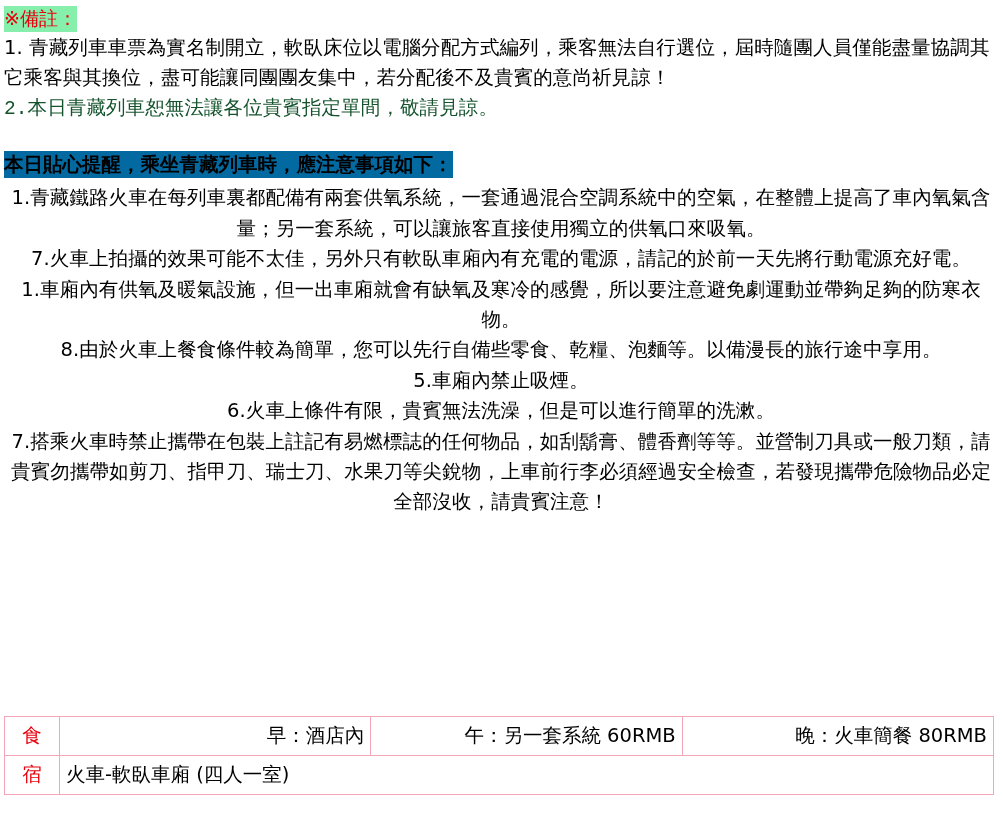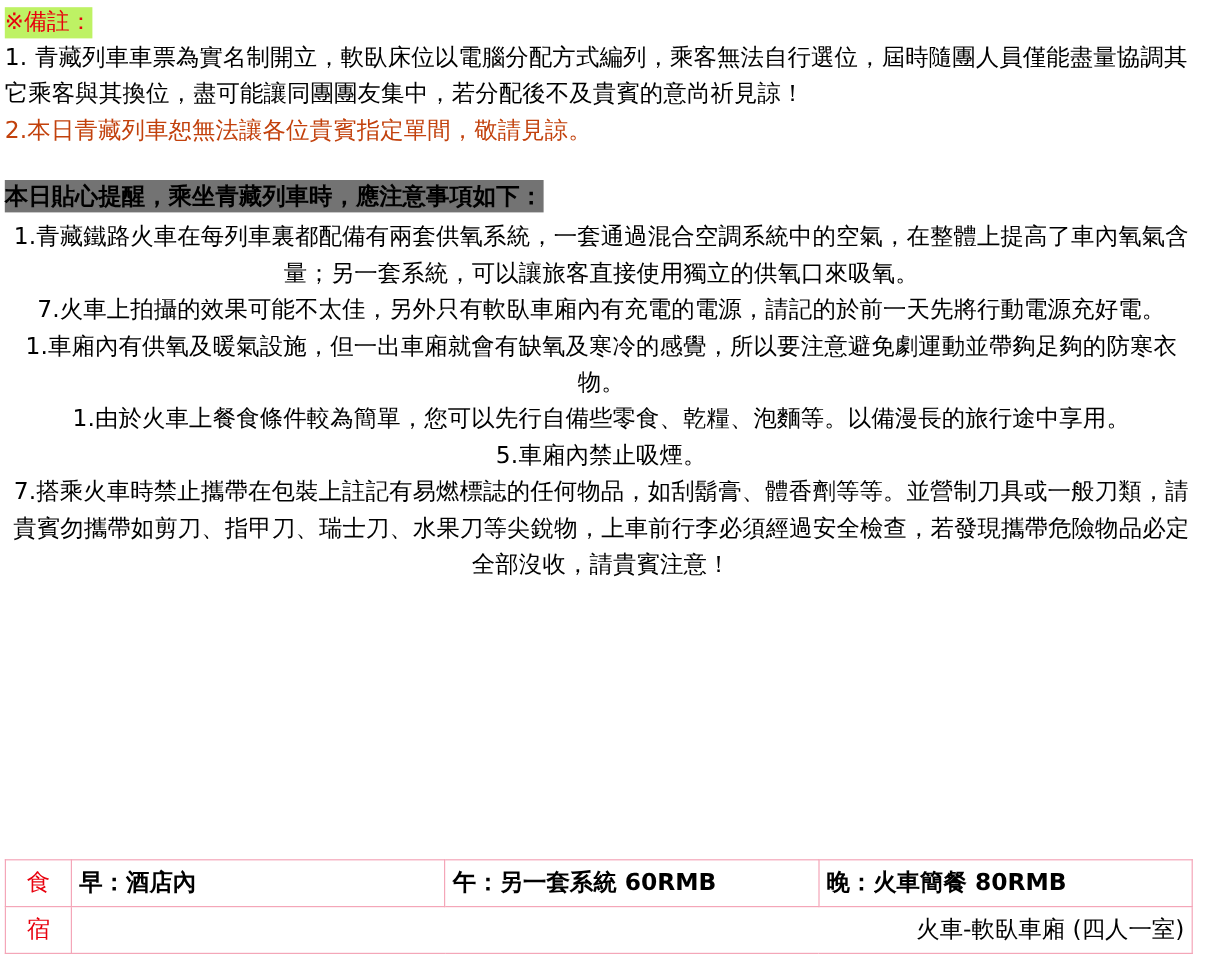--- a/index.html
+++ b/index.html
@@ -18,43 +18,44 @@
   }
   .page {
     width: 1004px;
     height: 814px;
     position: relative;
     box-sizing: border-box;
     padding: 4px 6px 0 4px;
   }
   .note-head {
     color: #e8000d;
-    background: #bef264;
+    background: #86efac;
     display: inline-block;
     font-size: 19px;
     line-height: 1.35;
     margin: 0 0 1px 0;
   }
   p {
     margin: 0;
   }
   .para {
     margin: 0;
     font-size: 19.5px;
     line-height: 1.56;
     letter-spacing: 0.1px;
   }
   .red {
-    color: #c2410c;
+    color: #14532d;
+    font-family: Liberation Mono, monospace;
   }
   .spacer {
     height: 26px;
   }
   .section-title {
-    background: #737373;
+    background: #0369a1;
     display: inline-block;
     font-weight: bold;
     font-size: 19.5px;
     line-height: 1.4;
     margin-bottom: 3px;
   }
   .tips {
     margin-top: 2px;
   }
   .tips .para {
@@ -79,25 +80,24 @@
     padding: 0 6px;
     vertical-align: middle;
   }
   td.key {
     width: 42px;
     color: #e8000d;
     text-align: center;
     padding: 0;
   }
   td.c {
-    text-align: left;
-    font-weight: bold;
+    text-align: right;
   }
   td.l {
-    text-align: right;
+    text-align: left;
     padding-left: 14px;
   }
 </style>
 </head>
 <body>
 
 <div class="page">
 
   <div>
     <p class="note-head">※備註：</p>
@@ -106,22 +106,23 @@
   </div>
 
   <div class="spacer"></div>
 
   <div>
     <p><span class="section-title">本日貼心提醒，乘坐青藏列車時，應注意事項如下：</span></p>
     <div class="tips">
       <p class="para">1.青藏鐵路火車在每列車裏都配備有兩套供氧系統，一套通過混合空調系統中的空氣，在整體上提高了車內氧氣含量；另一套系統，可以讓旅客直接使用獨立的供氧口來吸氧。</p>
       <p class="para">7.火車上拍攝的效果可能不太佳，另外只有軟臥車廂內有充電的電源，請記的於前一天先將行動電源充好電。</p>
       <p class="para">1.車廂內有供氧及暖氣設施，但一出車廂就會有缺氧及寒冷的感覺，所以要注意避免劇運動並帶夠足夠的防寒衣物。</p>
-      <p class="para">1.由於火車上餐食條件較為簡單，您可以先行自備些零食、乾糧、泡麵等。以備漫長的旅行途中享用。</p>
+      <p class="para">8.由於火車上餐食條件較為簡單，您可以先行自備些零食、乾糧、泡麵等。以備漫長的旅行途中享用。</p>
       <p class="para">5.車廂內禁止吸煙。</p>
+      <p class="para">6.火車上條件有限，貴賓無法洗澡，但是可以進行簡單的洗漱。</p>
       <p class="para">7.搭乘火車時禁止攜帶在包裝上註記有易燃標誌的任何物品，如刮鬍膏、體香劑等等。並營制刀具或一般刀類，請貴賓勿攜帶如剪刀、指甲刀、瑞士刀、水果刀等尖銳物，上車前行李必須經過安全檢查，若發現攜帶危險物品必定全部沒收，請貴賓注意！</p>
     </div>
   </div>
 
   <div class="table-wrap">
     <table class="info">
       <tbody>
           <tr>
         <td class="key">食</td>
         <td class="c">早：酒店內</td>

